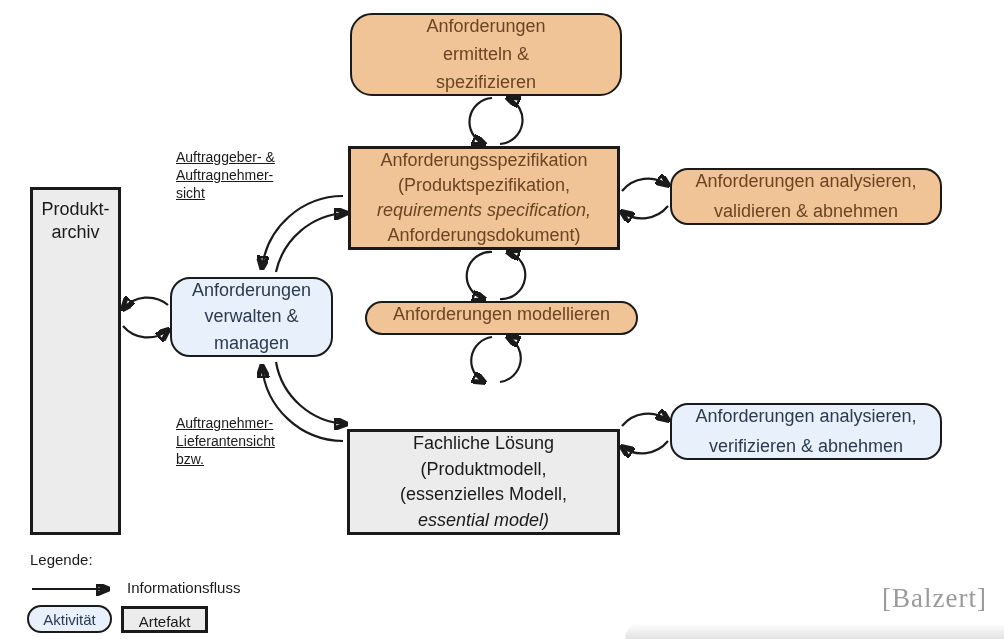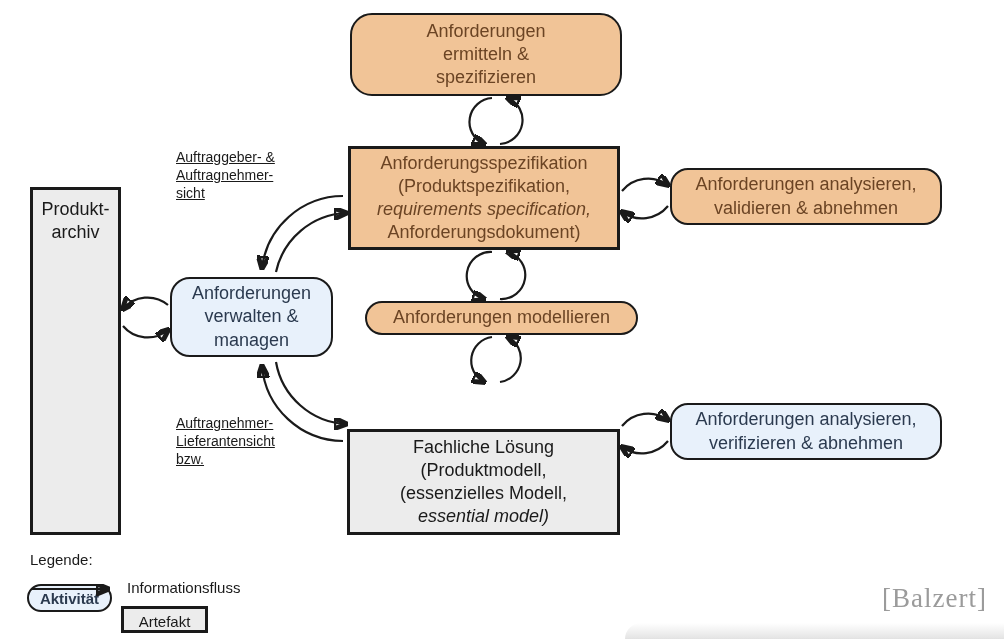--- a/index.html
+++ b/index.html
@@ -4,21 +4,21 @@
 <style>
   html,body { margin:0; padding:0; background:#ffffff; }
   .canvas {
     position:relative; width:1004px; height:639px; overflow:hidden;
     background:#ffffff;
     font-family:"Liberation Sans","DejaVu Sans",sans-serif;
     color:var(--dark-text,#1a1a1a);
   }
   .box {
     position:absolute; display:flex; flex-direction:column;
-    align-items:center; justify-content:center; text-align:center;
+    align-items:center; justify-content:space-between; text-align:center;
     font-size:18px; line-height:1.28; box-sizing:border-box;
   }
   .activity { border:2px solid var(--border,#1a1a1a); border-radius:20px; }
   .artifact { border:3px solid var(--border,#1a1a1a); }
   .orange   { background:var(--orange-fill,#F1C497); color:var(--orange-text,#6B4424); }
   .blue     { background:var(--blue-fill,#E8F1FB);  color:var(--blue-text,#2B3A4F); }
   .gray     { background:var(--gray-fill,#ECECEC);  color:var(--dark-text,#1a1a1a);margin-top:45px; }
   .it       { font-style:italic; }
 
   .ermitteln     { left:350px; top:13px;  width:272px; height:83px;  border-radius:22px; }
@@ -30,24 +30,24 @@
   .fachliche     { left:347px; top:384px; width:273px; height:106px; }
   .verifizieren  { left:670px; top:403px; width:272px; height:57px;  border-radius:18px; }
 
   .side-label { position:absolute; font-size:14px; line-height:1.3;text-decoration:underline; }
   .label-top    { left:176px; top:148px; }
   .label-bottom { left:176px; top:414px; }
 
   .legend-title { position:absolute; left:30px; top:551px; font-size:15px; }
   .legend-flow  { position:absolute; left:127px; top:579px; font-size:15px; }
   .legend-activity {
-    position:absolute; left:27px; top:584px; width:85px; height:28px;
+    position:absolute; left:27px; top:605px; width:85px; height:28px;
     border:2px solid var(--border,#1a1a1a); border-radius:15px;
     background:var(--blue-fill,#E8F1FB); color:var(--blue-text,#2B3A4F);
-    display:flex; align-items:center; justify-content:center; font-size:15px; box-sizing:border-box;font-weight:bold;
+    display:flex; align-items:center; justify-content:center; font-size:15px; box-sizing:border-box;
   }
   .legend-artifact {
     position:absolute; left:121px; top:606px; width:87px; height:27px;
     border:3px solid var(--border,#1a1a1a);
     background:var(--gray-fill,#ECECEC); color:var(--dark-text,#1a1a1a);
     display:flex; align-items:flex-end; justify-content:center; font-size:15px; box-sizing:border-box;
   }
   .credit {
     position:absolute; left:882px; top:583px; font-size:27px;
     font-family:"Liberation Serif","DejaVu Serif",serif;

